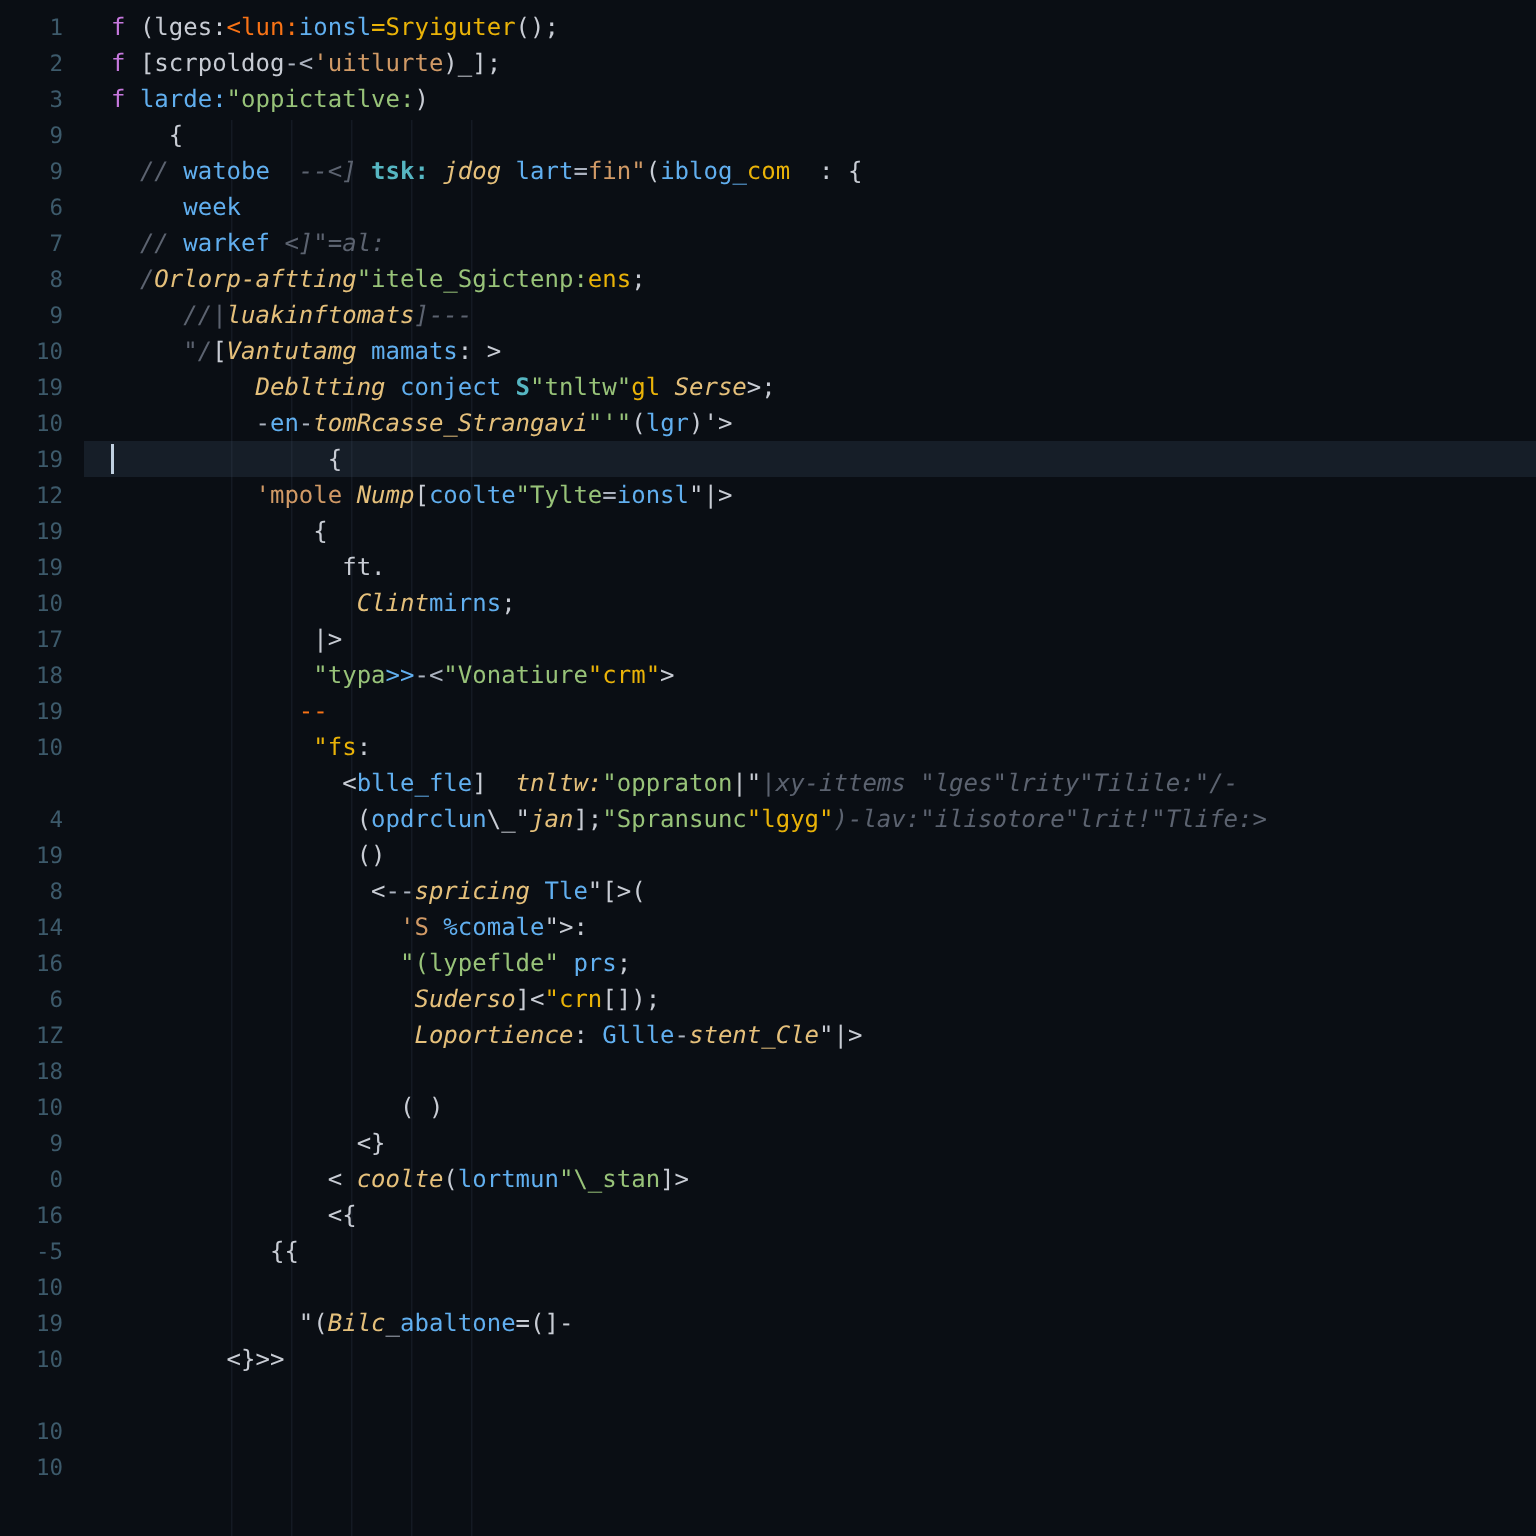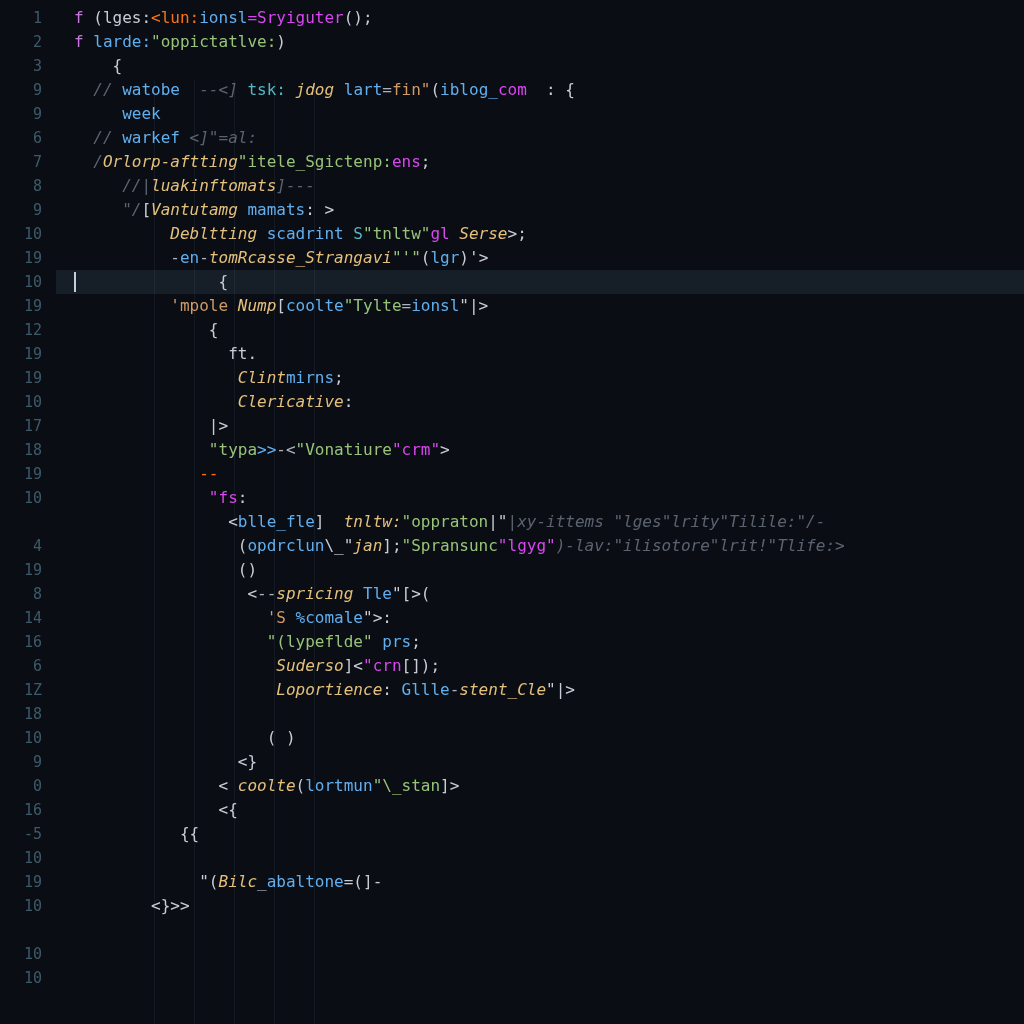--- a/index.html
+++ b/index.html
@@ -67,24 +67,24 @@
     bottom: 0;
     width: 1px;
     background: rgba(80, 100, 120, 0.15);
   }
 
   
   .kw   { color: #c678dd; }          
   .fn   { color: #e5c07b; font-style: italic; }          
   .str  { color: #98c379; }          
   .str2 { color: #d19a66; }          
-  .str3 { color: #d946ef; text-align: right; }
+  .str3 { color: #eab308; text-align: right; }
   .cm   { color: #5c6370; font-style: italic; } 
   .var  { color: #61afef; }          
-  .type { color: #56b6c2; }          
+  .type { color: #56b6c2; font-weight: bold; }          
   .op   { color: #abb2bf; }
   .mute { color: #f97316; }
   .pale { color: #c8ccd4; }
 </style>
 </head>
 <body>
 
 <div class="editor">
   <div class="gutter" id="gutter">
       <div class="ln">1</div>
@@ -131,36 +131,36 @@
     </div>
   <div class="code" id="code">
     <div class="guides">
       <div class="guide" style="left:98px"></div>
       <div class="guide" style="left:138px"></div>
       <div class="guide" style="left:178px"></div>
       <div class="guide" style="left:218px"></div>
       <div class="guide" style="left:258px"></div>
     </div>
   <div class="row"><span class="kw">f </span><span class="pale">(lges:</span><span class="mute">&lt;lun:</span><span class="var">ionsl</span><span class="str3">=Sryiguter</span><span class="pale">();</span></div>
+      <div class="row"><span class="kw">f </span><span class="pale">[scrpoldog</span><span class="op">-&lt;</span><span class="str2">'uitlurte</span><span class="pale">)_];</span></div>
       <div class="row"><span class="kw">f </span><span class="var">larde:</span><span class="str">"oppictatlve:</span><span class="pale">)</span></div>
       <div class="row"><span class="pale">    {</span></div>
       <div class="row"><span class="cm">  // </span><span class="var">watobe</span><span class="cm">  --&lt;]</span><span class="type"> tsk:</span><span class="fn"> jdog</span><span class="var"> lart</span><span class="op">=</span><span class="str2">fin"</span><span class="pale">(</span><span class="var">iblog_</span><span class="str3">com</span><span class="pale">  : {</span></div>
       <div class="row"><span class="var">     week</span></div>
       <div class="row"><span class="cm">  // </span><span class="var">warkef</span><span class="cm"> &lt;]"=al:</span></div>
       <div class="row"><span class="cm">  /</span><span class="fn">Orlorp-aftting</span><span class="str">"itele_Sgictenp:</span><span class="str3">ens</span><span class="pale">;</span></div>
       <div class="row"><span class="cm">     //|</span><span class="fn">luakinftomats</span><span class="cm">]---</span></div>
       <div class="row"><span class="cm">     "/</span><span class="pale">[</span><span class="fn">Vantutamg</span><span class="var"> mamats</span><span class="pale">: &gt;</span></div>
-      <div class="row"><span class="pale">          </span><span class="fn">Debltting</span><span class="var"> scadrint </span><span class="type">S</span><span class="str">"tnltw"</span><span class="str3">gl</span><span class="fn"> Serse</span><span class="pale">&gt;;</span></div>
+      <div class="row"><span class="pale">          </span><span class="fn">Debltting</span><span class="var"> conject </span><span class="type">S</span><span class="str">"tnltw"</span><span class="str3">gl</span><span class="fn"> Serse</span><span class="pale">&gt;;</span></div>
       <div class="row"><span class="pale">          </span><span class="op">-</span><span class="var">en</span><span class="op">-</span><span class="fn">tomRcasse_Strangavi</span><span class="str">"'"</span><span class="pale">(</span><span class="var">lgr</span><span class="pale">)'&gt;</span></div>
       <div class="row current"><span class="pale">               {</span><div class="cursor" style="left: 18px;"></div></div>
       <div class="row"><span class="pale">          </span><span class="str2">'mpole</span><span class="fn"> Nump</span><span class="pale">[</span><span class="var">coolte</span><span class="str">"Tylte</span><span class="op">=</span><span class="var">ionsl</span><span class="pale">"|&gt;</span></div>
       <div class="row"><span class="pale">              {</span></div>
       <div class="row"><span class="pale">                ft.</span></div>
       <div class="row"><span class="pale">                 </span><span class="fn">Clint</span><span class="var">mirns</span><span class="pale">;</span></div>
-      <div class="row"><span class="pale">                 </span><span class="fn">Clericative</span><span class="pale">:</span></div>
       <div class="row"><span class="pale">              |&gt;</span></div>
       <div class="row"><span class="pale">              </span><span class="str">"typa</span><span class="var">&gt;&gt;</span><span class="op">-&lt;</span><span class="str">"Vonatiure</span><span class="str3">"crm"</span><span class="pale">&gt;</span></div>
       <div class="row"><span class="mute">             --</span></div>
       <div class="row"><span class="pale">              </span><span class="str3">"fs</span><span class="pale">:</span></div>
       <div class="row"><span class="pale">                &lt;</span><span class="var">blle_fle</span><span class="pale">]  </span><span class="fn">tnltw:</span><span class="str">"oppraton</span><span class="pale">|"</span><span class="cm">|xy-ittems "lges"lrity"Tilile:"/-</span></div>
       <div class="row"><span class="pale">                 (</span><span class="var">opdrclun</span><span class="pale">\_"</span><span class="fn">jan</span><span class="pale">];</span><span class="str">"Spransunc</span><span class="str3">"lgyg"</span><span class="cm">)-lav:"ilisotore"lrit!"Tlife:&gt;</span></div>
       <div class="row"><span class="pale">                 ()</span></div>
       <div class="row"><span class="pale">                  &lt;</span><span class="op">--</span><span class="fn">spricing</span><span class="var"> Tle</span><span class="pale">"[&gt;(</span></div>
       <div class="row"><span class="pale">                    </span><span class="str2">'S </span><span class="var">%comale</span><span class="pale">"&gt;:</span></div>
       <div class="row"><span class="pale">                    </span><span class="str">"(lypeflde"</span><span class="var"> prs</span><span class="pale">;</span></div>

